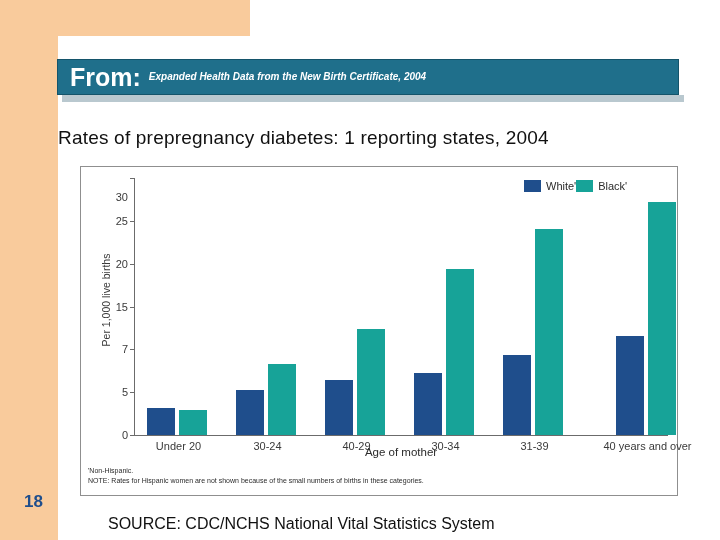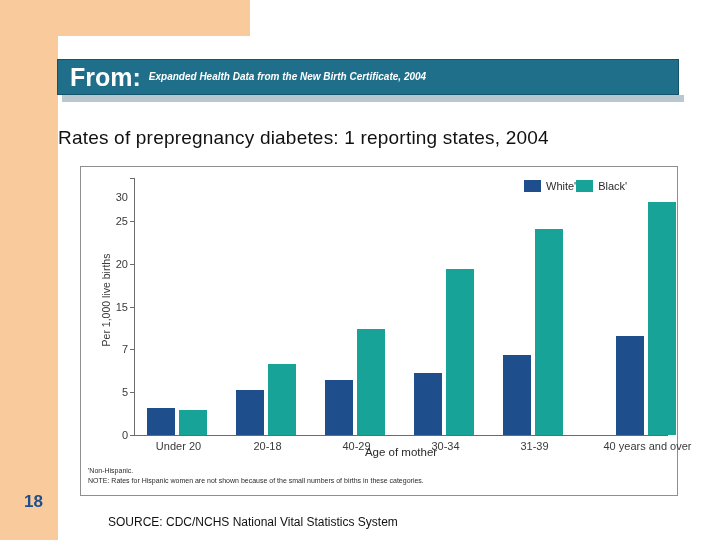--- a/index.html
+++ b/index.html
@@ -110,21 +110,21 @@
   #footnotes{
     position:absolute;left:88px;top:466px;width:560px;
     font-size:7px;color:#2b2b2b;line-height:1.45;
   }
   #page-number{
     position:absolute;left:24px;top:492px;
     font-size:17px;font-weight:bold;color:#1f4e8c;
   }
   #source-line{
     position:absolute;left:108px;top:515px;
-    font-size:12px;color:#111111;
+    font-size:16px;color:#111111;
   }
 </style>
 </head>
 <body>
 
 <div id="peach-band"></div>
 <div id="peach-top"></div>
 
 <div id="title-shadow"></div>
 <div id="title-bar">
@@ -164,21 +164,21 @@
       </div>
     <div id="bars">
         <div class="group" style="left: 0px; width: 89px;">
           <div class="bar white" style="height: 26.5567px; background: rgb(31, 78, 140);"></div>
           <div class="bar black" style="height: 24.8433px; background: rgb(23, 163, 152);"></div>
           <div class="xtick-label">Under 20</div>
         </div>
         <div class="group" style="left: 89px; width: 89px;">
           <div class="bar white" style="height: 44.5467px; background: rgb(31, 78, 140);"></div>
           <div class="bar black" style="height: 71.1033px; background: rgb(23, 163, 152);"></div>
-          <div class="xtick-label">20-18</div>
+          <div class="xtick-label">30-24</div>
         </div>
         <div class="group" style="left: 178px; width: 89px;">
           <div class="bar white" style="height: 54.8267px; background: rgb(31, 78, 140);"></div>
           <div class="bar black" style="height: 106.227px; background: rgb(23, 163, 152);"></div>
           <div class="xtick-label">40-29</div>
         </div>
         <div class="group" style="left: 267px; width: 89px;">
           <div class="bar white" style="height: 61.68px; background: rgb(31, 78, 140);"></div>
           <div class="bar black" style="height: 166.193px; background: rgb(23, 163, 152);"></div>
           <div class="xtick-label">30-34</div>

